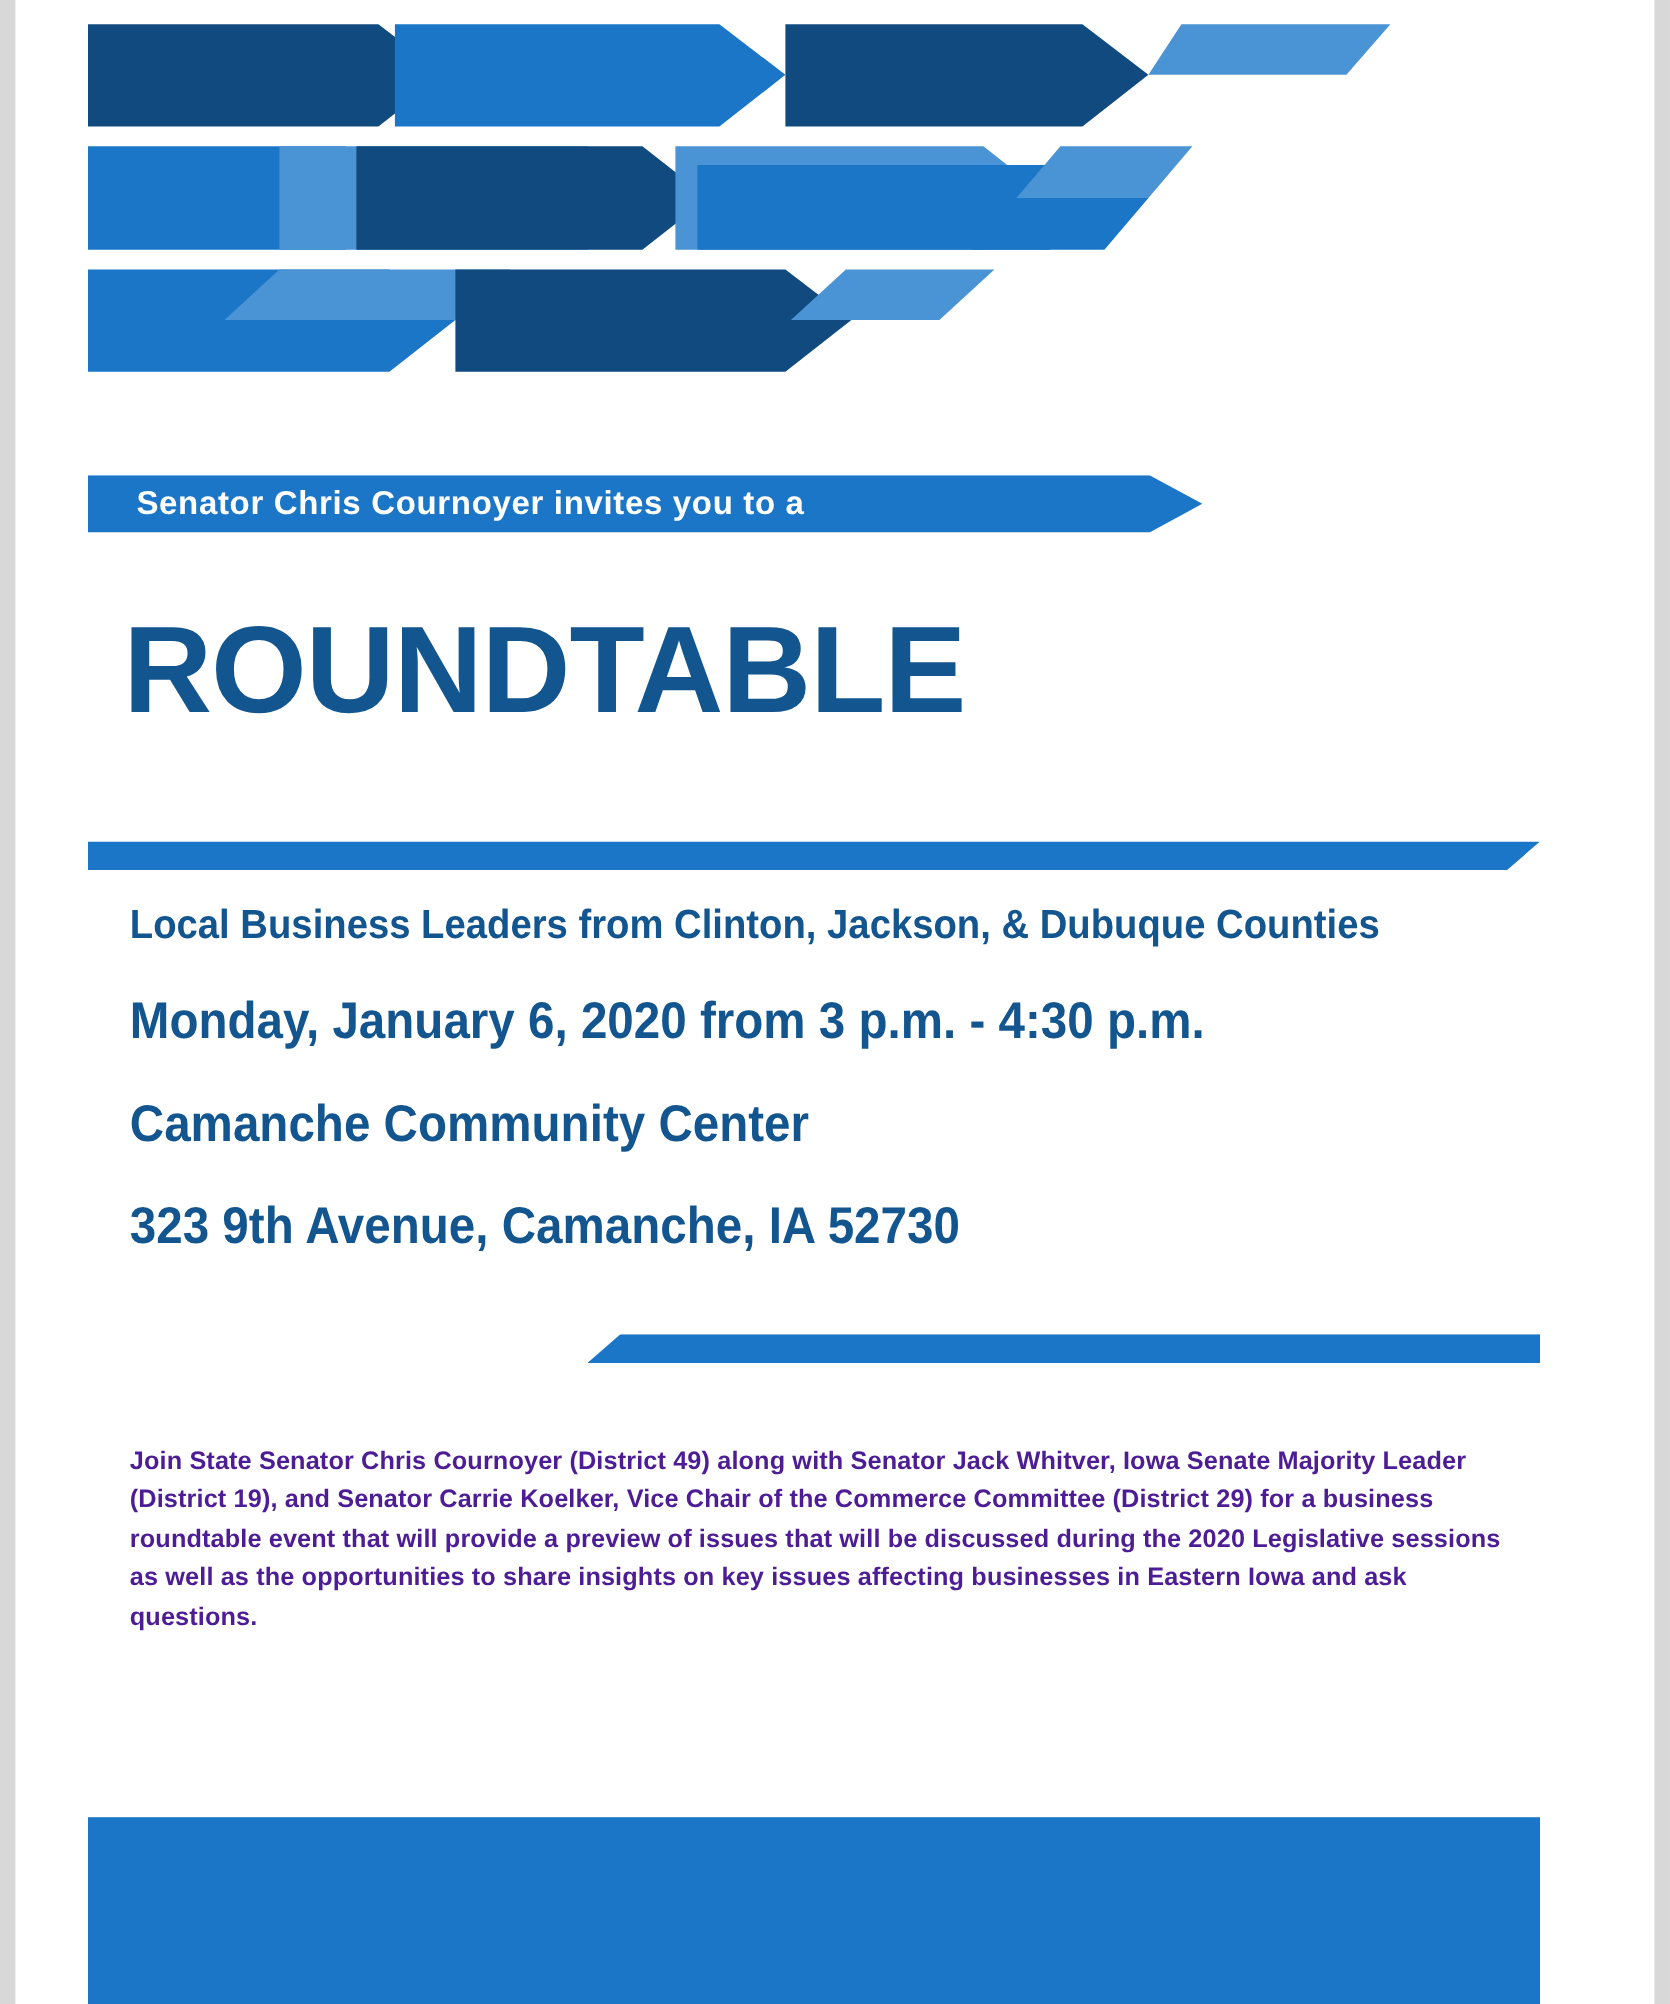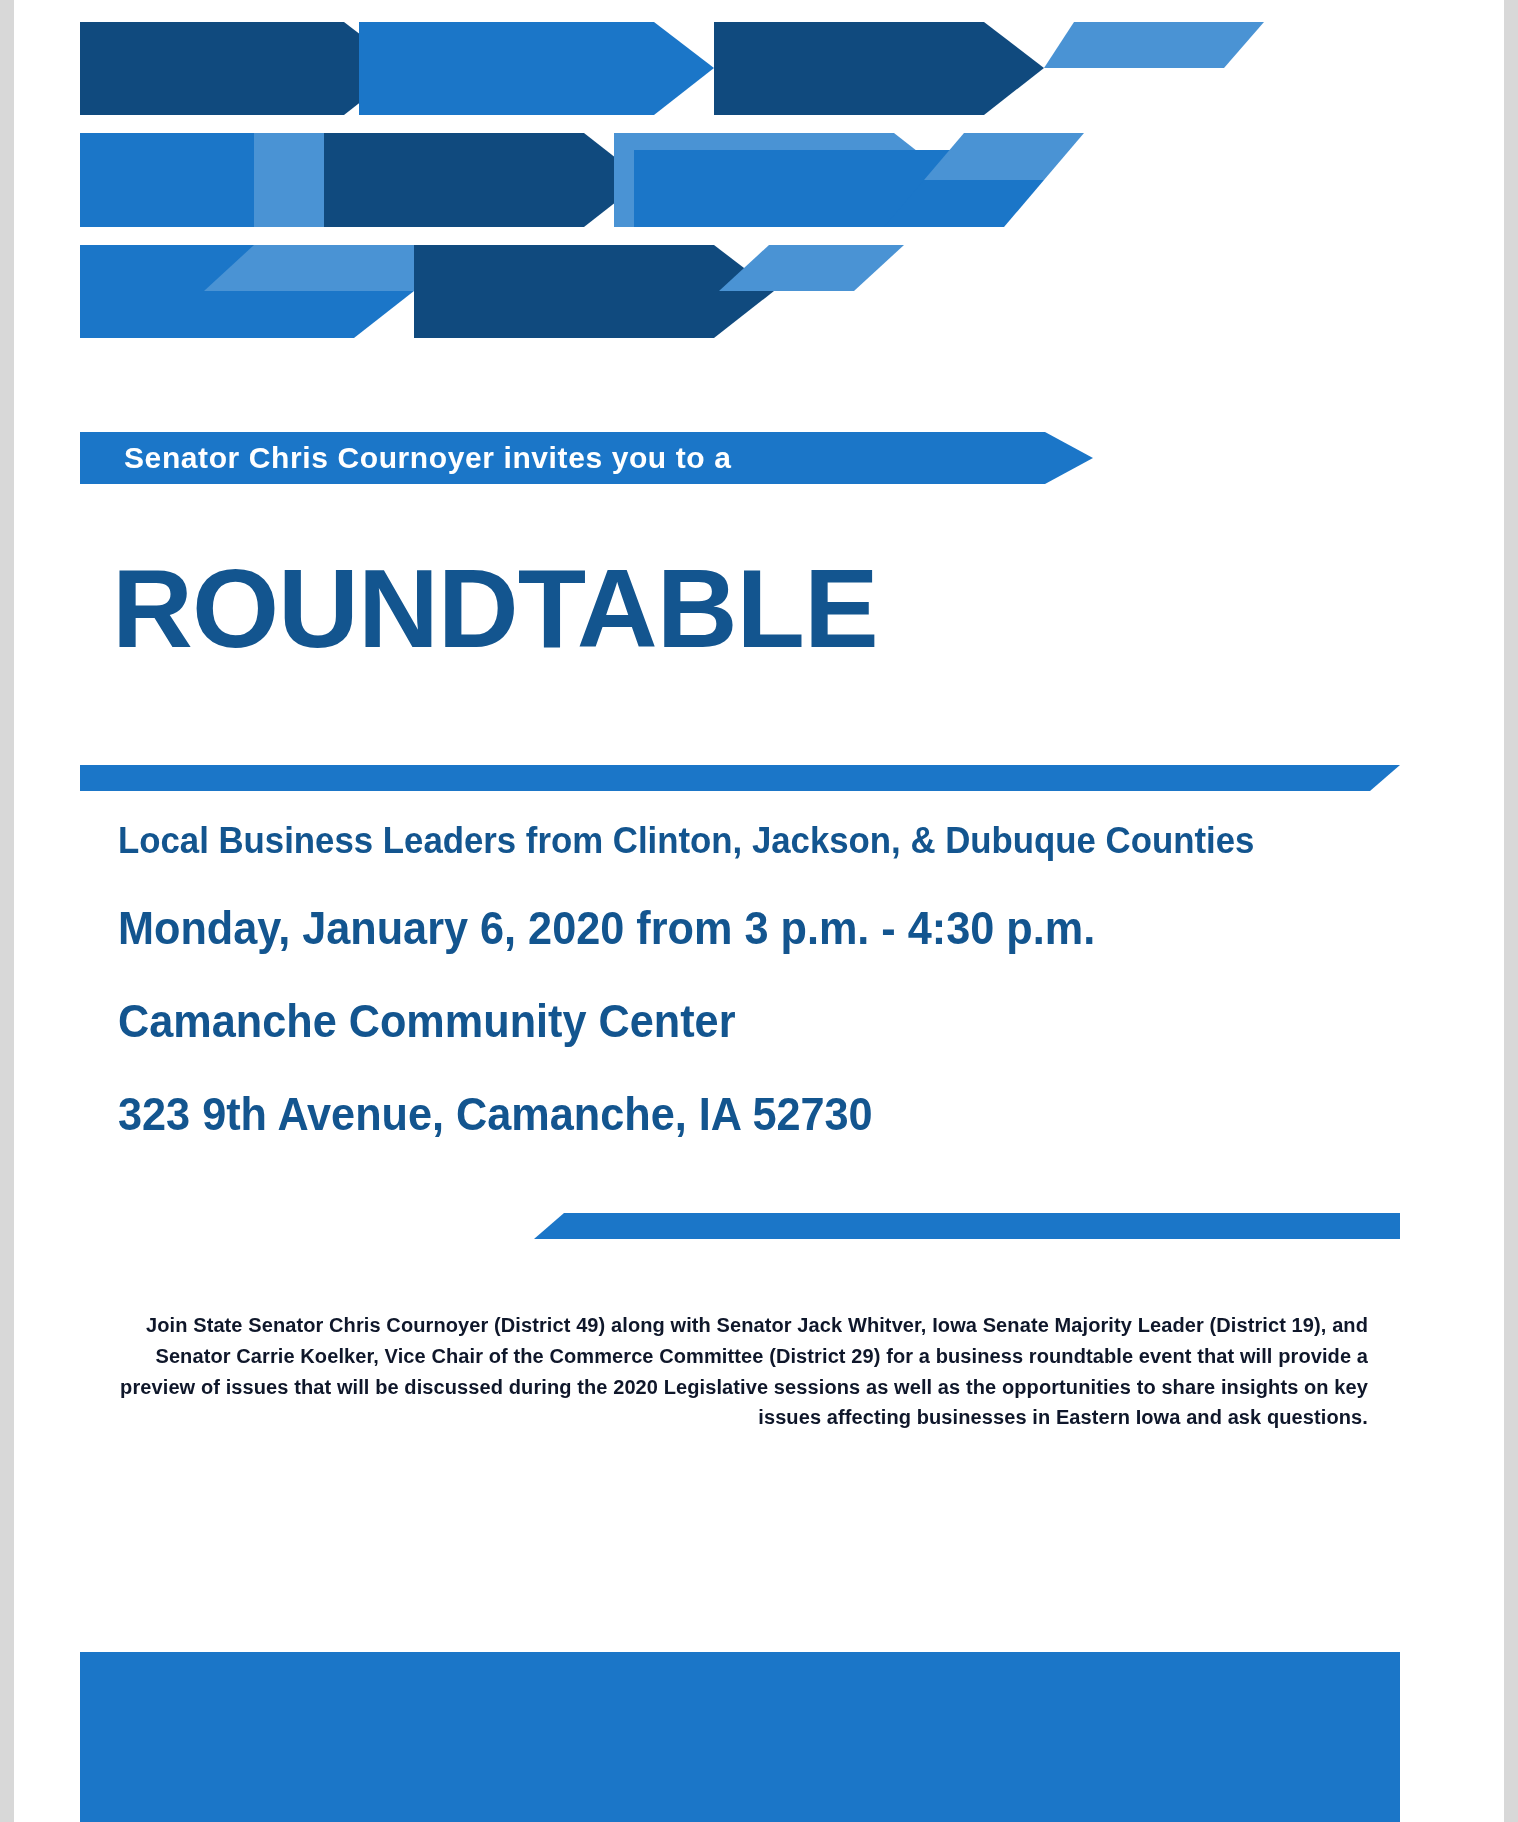--- a/index.html
+++ b/index.html
@@ -15,21 +15,20 @@
   }
 
   .page {
     position: absolute;
     left: 14px;
     top: 0px;
     width: 1490px;
     height: 1822px;
     background: #ffffff;
     overflow: hidden;
-    text-align: right;
   }
 
   
   .banner {
     position: absolute;
     left: 0;
     top: 0;
     width: 1490px;
     height: 360px;
   }
@@ -123,24 +122,24 @@
     width: 866px;
     height: 26px;
   }
 
   
   .body-copy {
     position: absolute;
     left: 104px;
     top: 1310px;
     width: 1250px;
-    font-size: 20px;
+    font-size: 23px;
     font-weight: bold;
     line-height: 1.54;
-    color: #0f172a;
+    color: #4c1d95;
     letter-spacing: 0.1px;
   }
 
   
   .bottom-bar {
     position: absolute;
     left: 66px;
     top: 1652px;
     width: 1320px;
     height: 170px;

